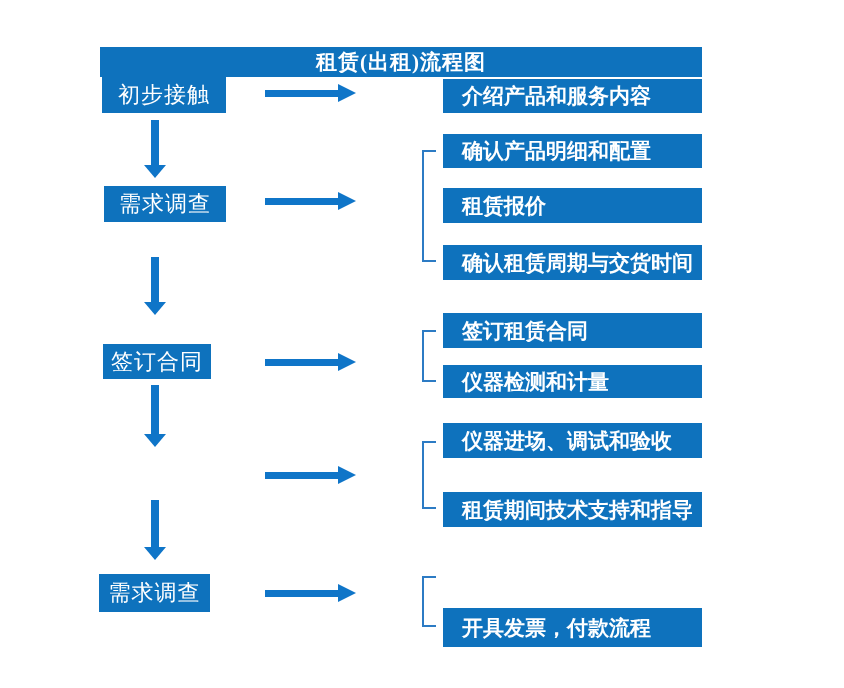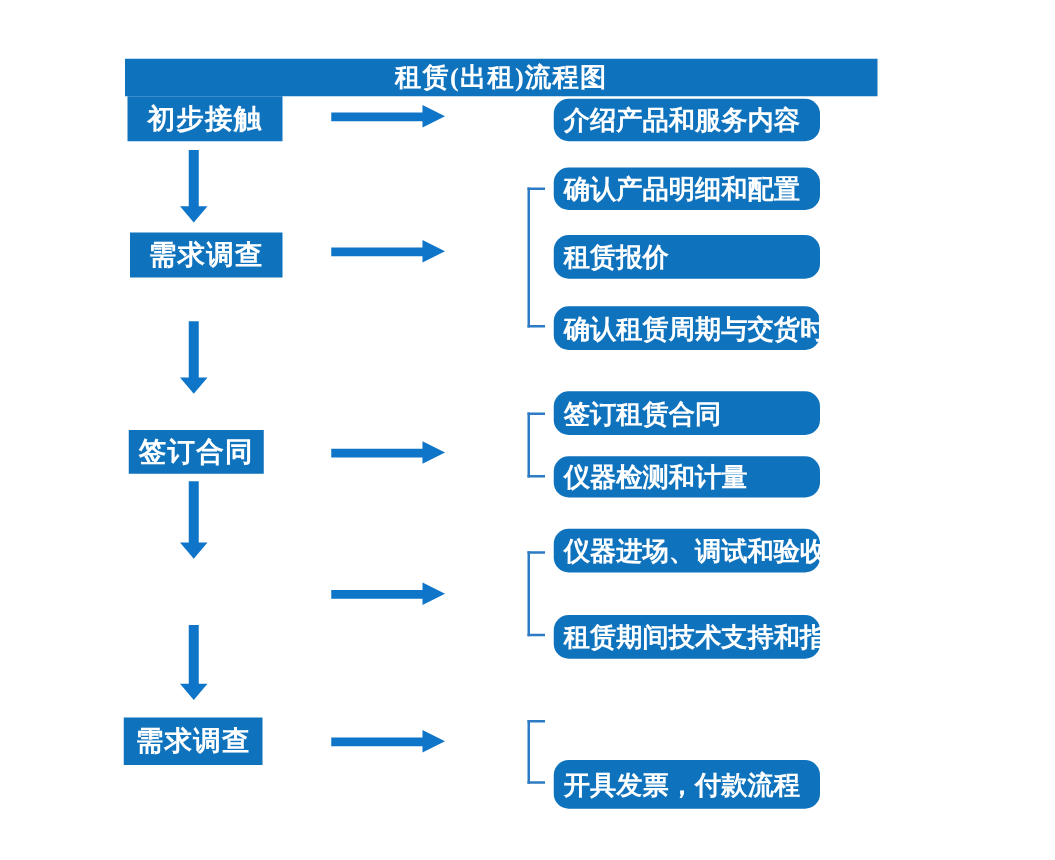--- a/index.html
+++ b/index.html
@@ -18,28 +18,28 @@
   .title-bar {
     position:absolute; left:100px; top:17px; width:602px; height:30px;
     background:var(--box-blue); color:var(--text-white);
     display:flex; align-items:center; justify-content:center;
     font-size:21px; font-weight:bold; letter-spacing:1px;margin-top:30px;
   }
 
   .stage {
     position:absolute; background:var(--box-blue); color:var(--text-white);
     display:flex; align-items:center; justify-content:center;
-    font-size:22px; font-weight:bold; letter-spacing:1px; white-space:nowrap;
+    font-size:22px; font-weight:normal; letter-spacing:1px; white-space:nowrap;
   }
 
   .detail {
-    position:absolute; left:443px; width:213px; box-sizing:border-box;
+    position:absolute; left:443px; width:259px; box-sizing:border-box;
     background:var(--box-blue); color:var(--text-white);
-    display:flex; align-items:center; padding-left:8px;
-    font-size:21px; font-weight:bold; white-space:nowrap;border-radius:12px;
+    display:flex; align-items:center; padding-left:19px;
+    font-size:21px; font-weight:bold; white-space:nowrap;
   }
 
   .harrow { position:absolute; left:265px; width:91px; height:18px; }
   .harrow .shaft { position:absolute; left:0; top:6px; width:74px; height:7px; background:var(--arrow-blue); }
   .harrow .head  { position:absolute; right:0; top:0; width:0; height:0;
                    border-top:9px solid transparent; border-bottom:9px solid transparent;
                    border-left:18px solid var(--arrow-blue); }
 
   .varrow { position:absolute; left:144px; width:22px; }
   .varrow .shaft { position:absolute; left:7px; top:0; bottom:12px; width:8px; background:var(--arrow-blue); }

